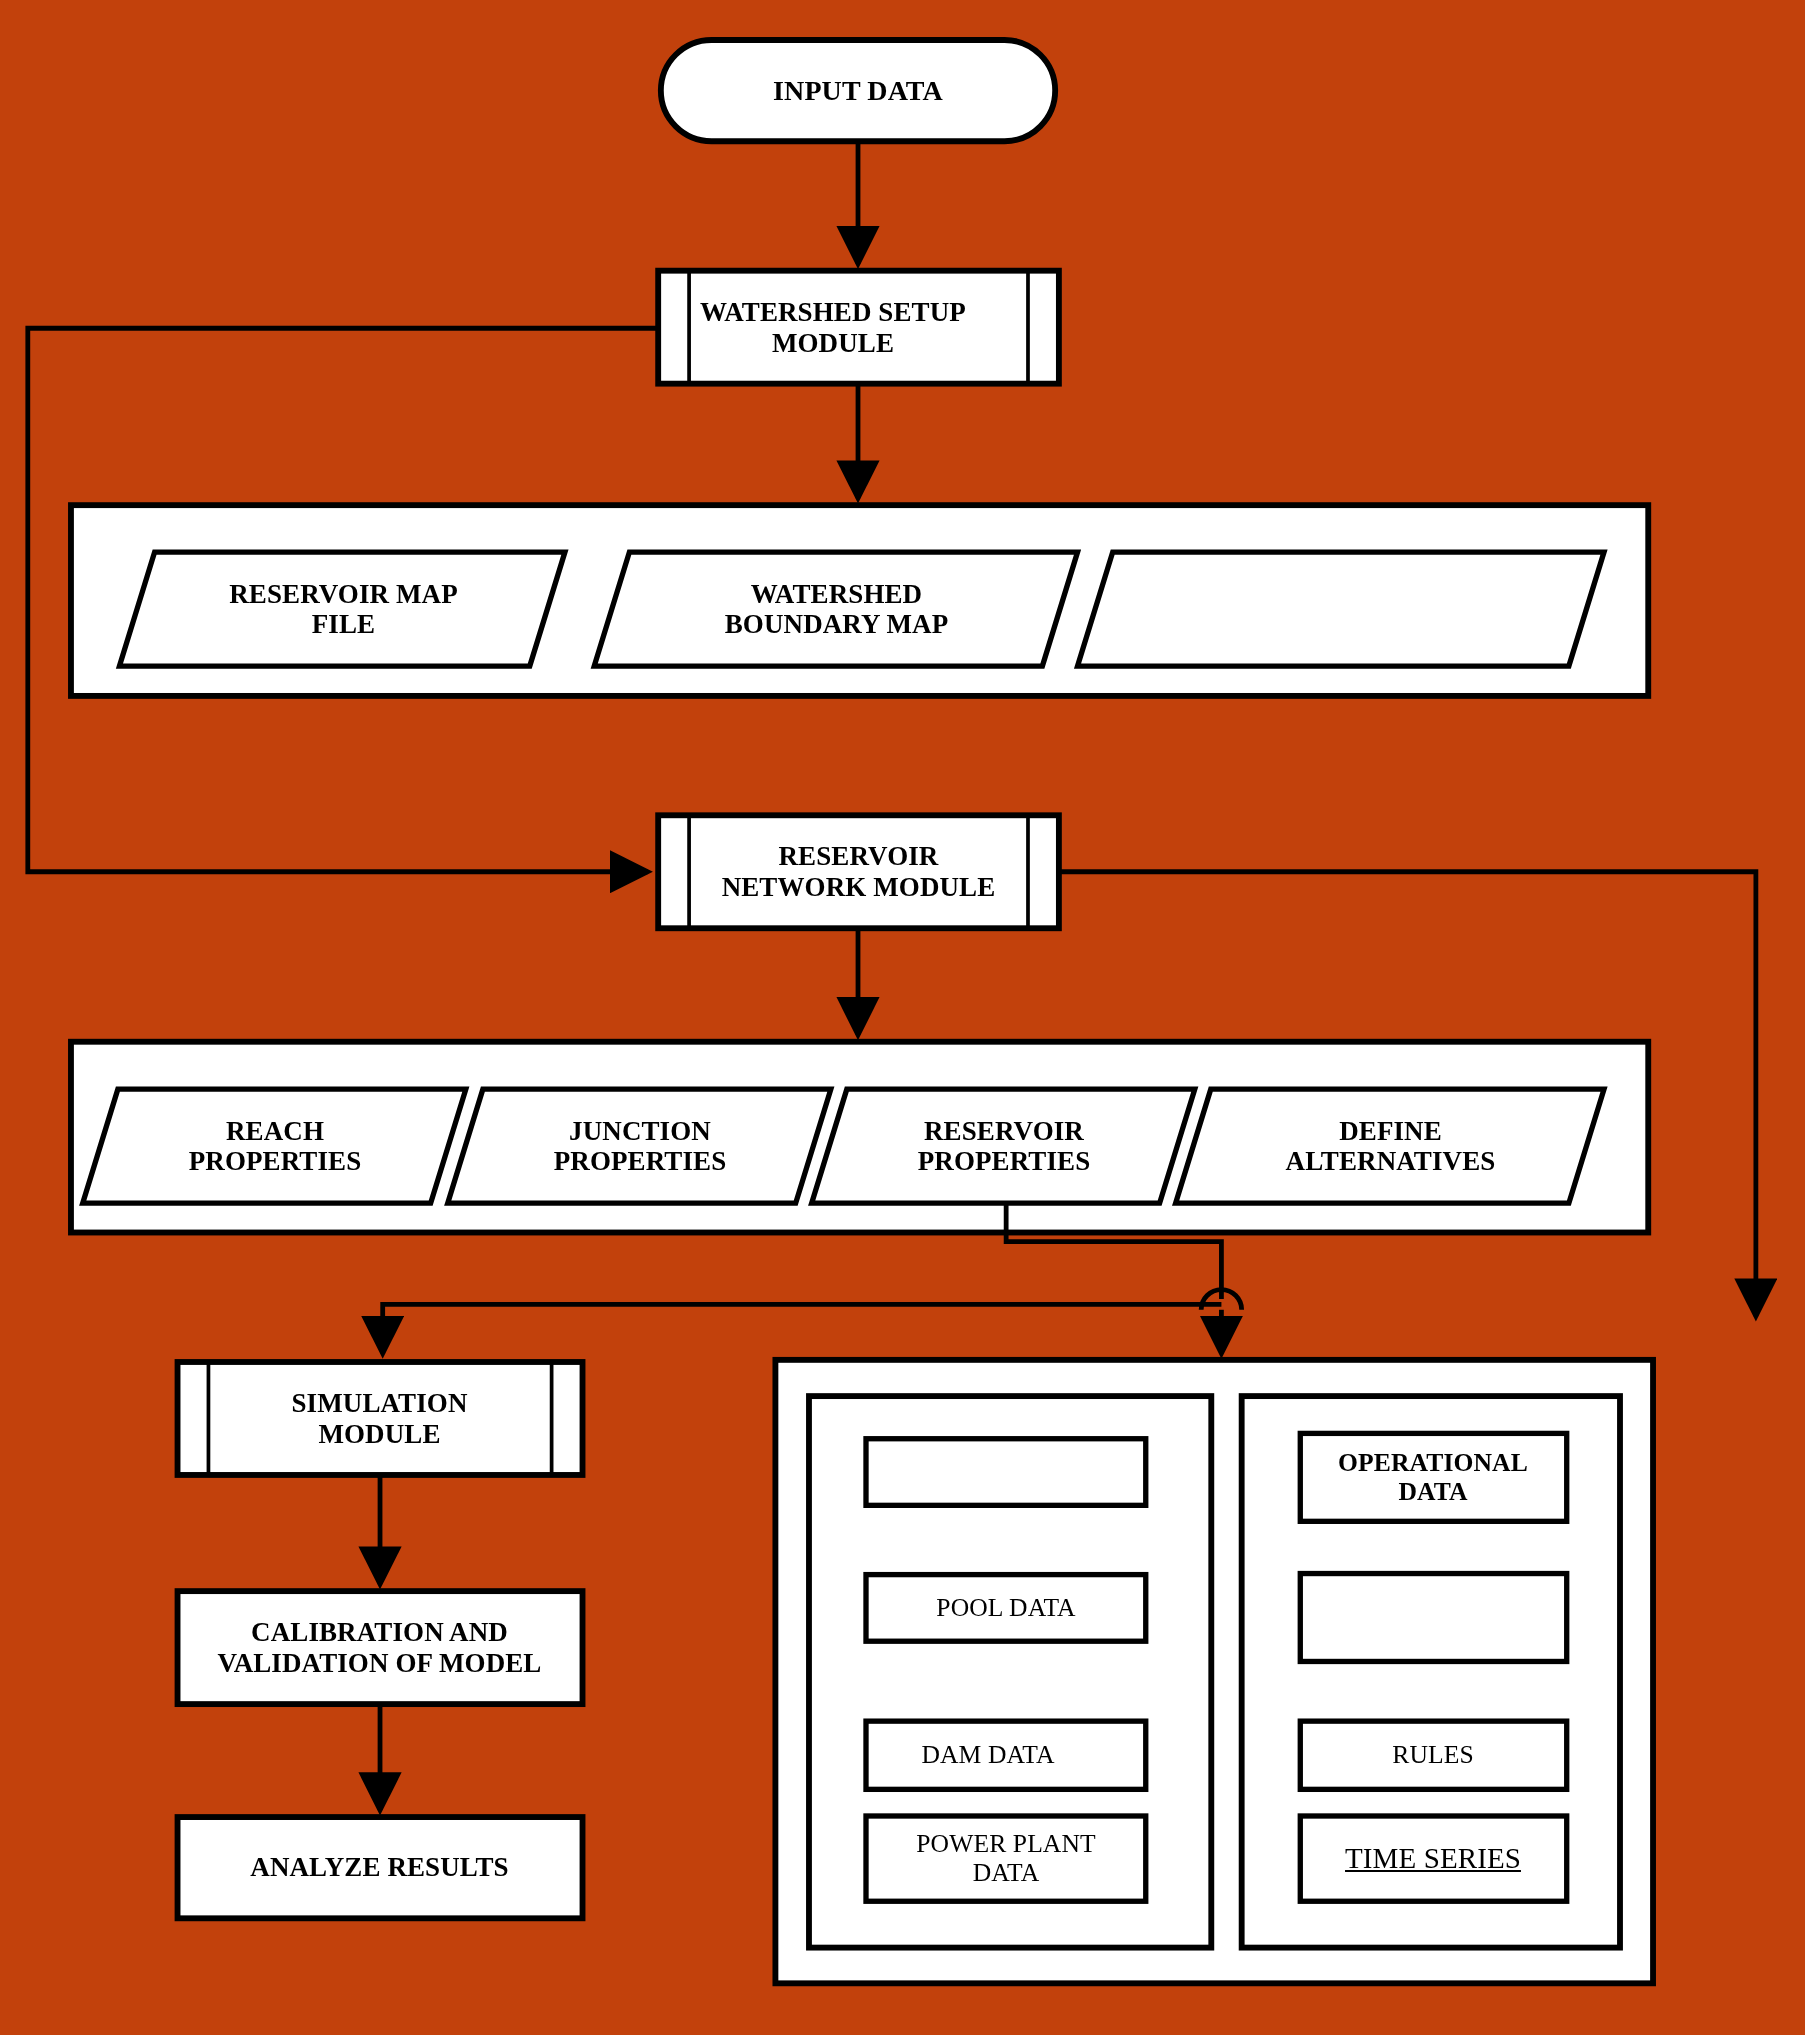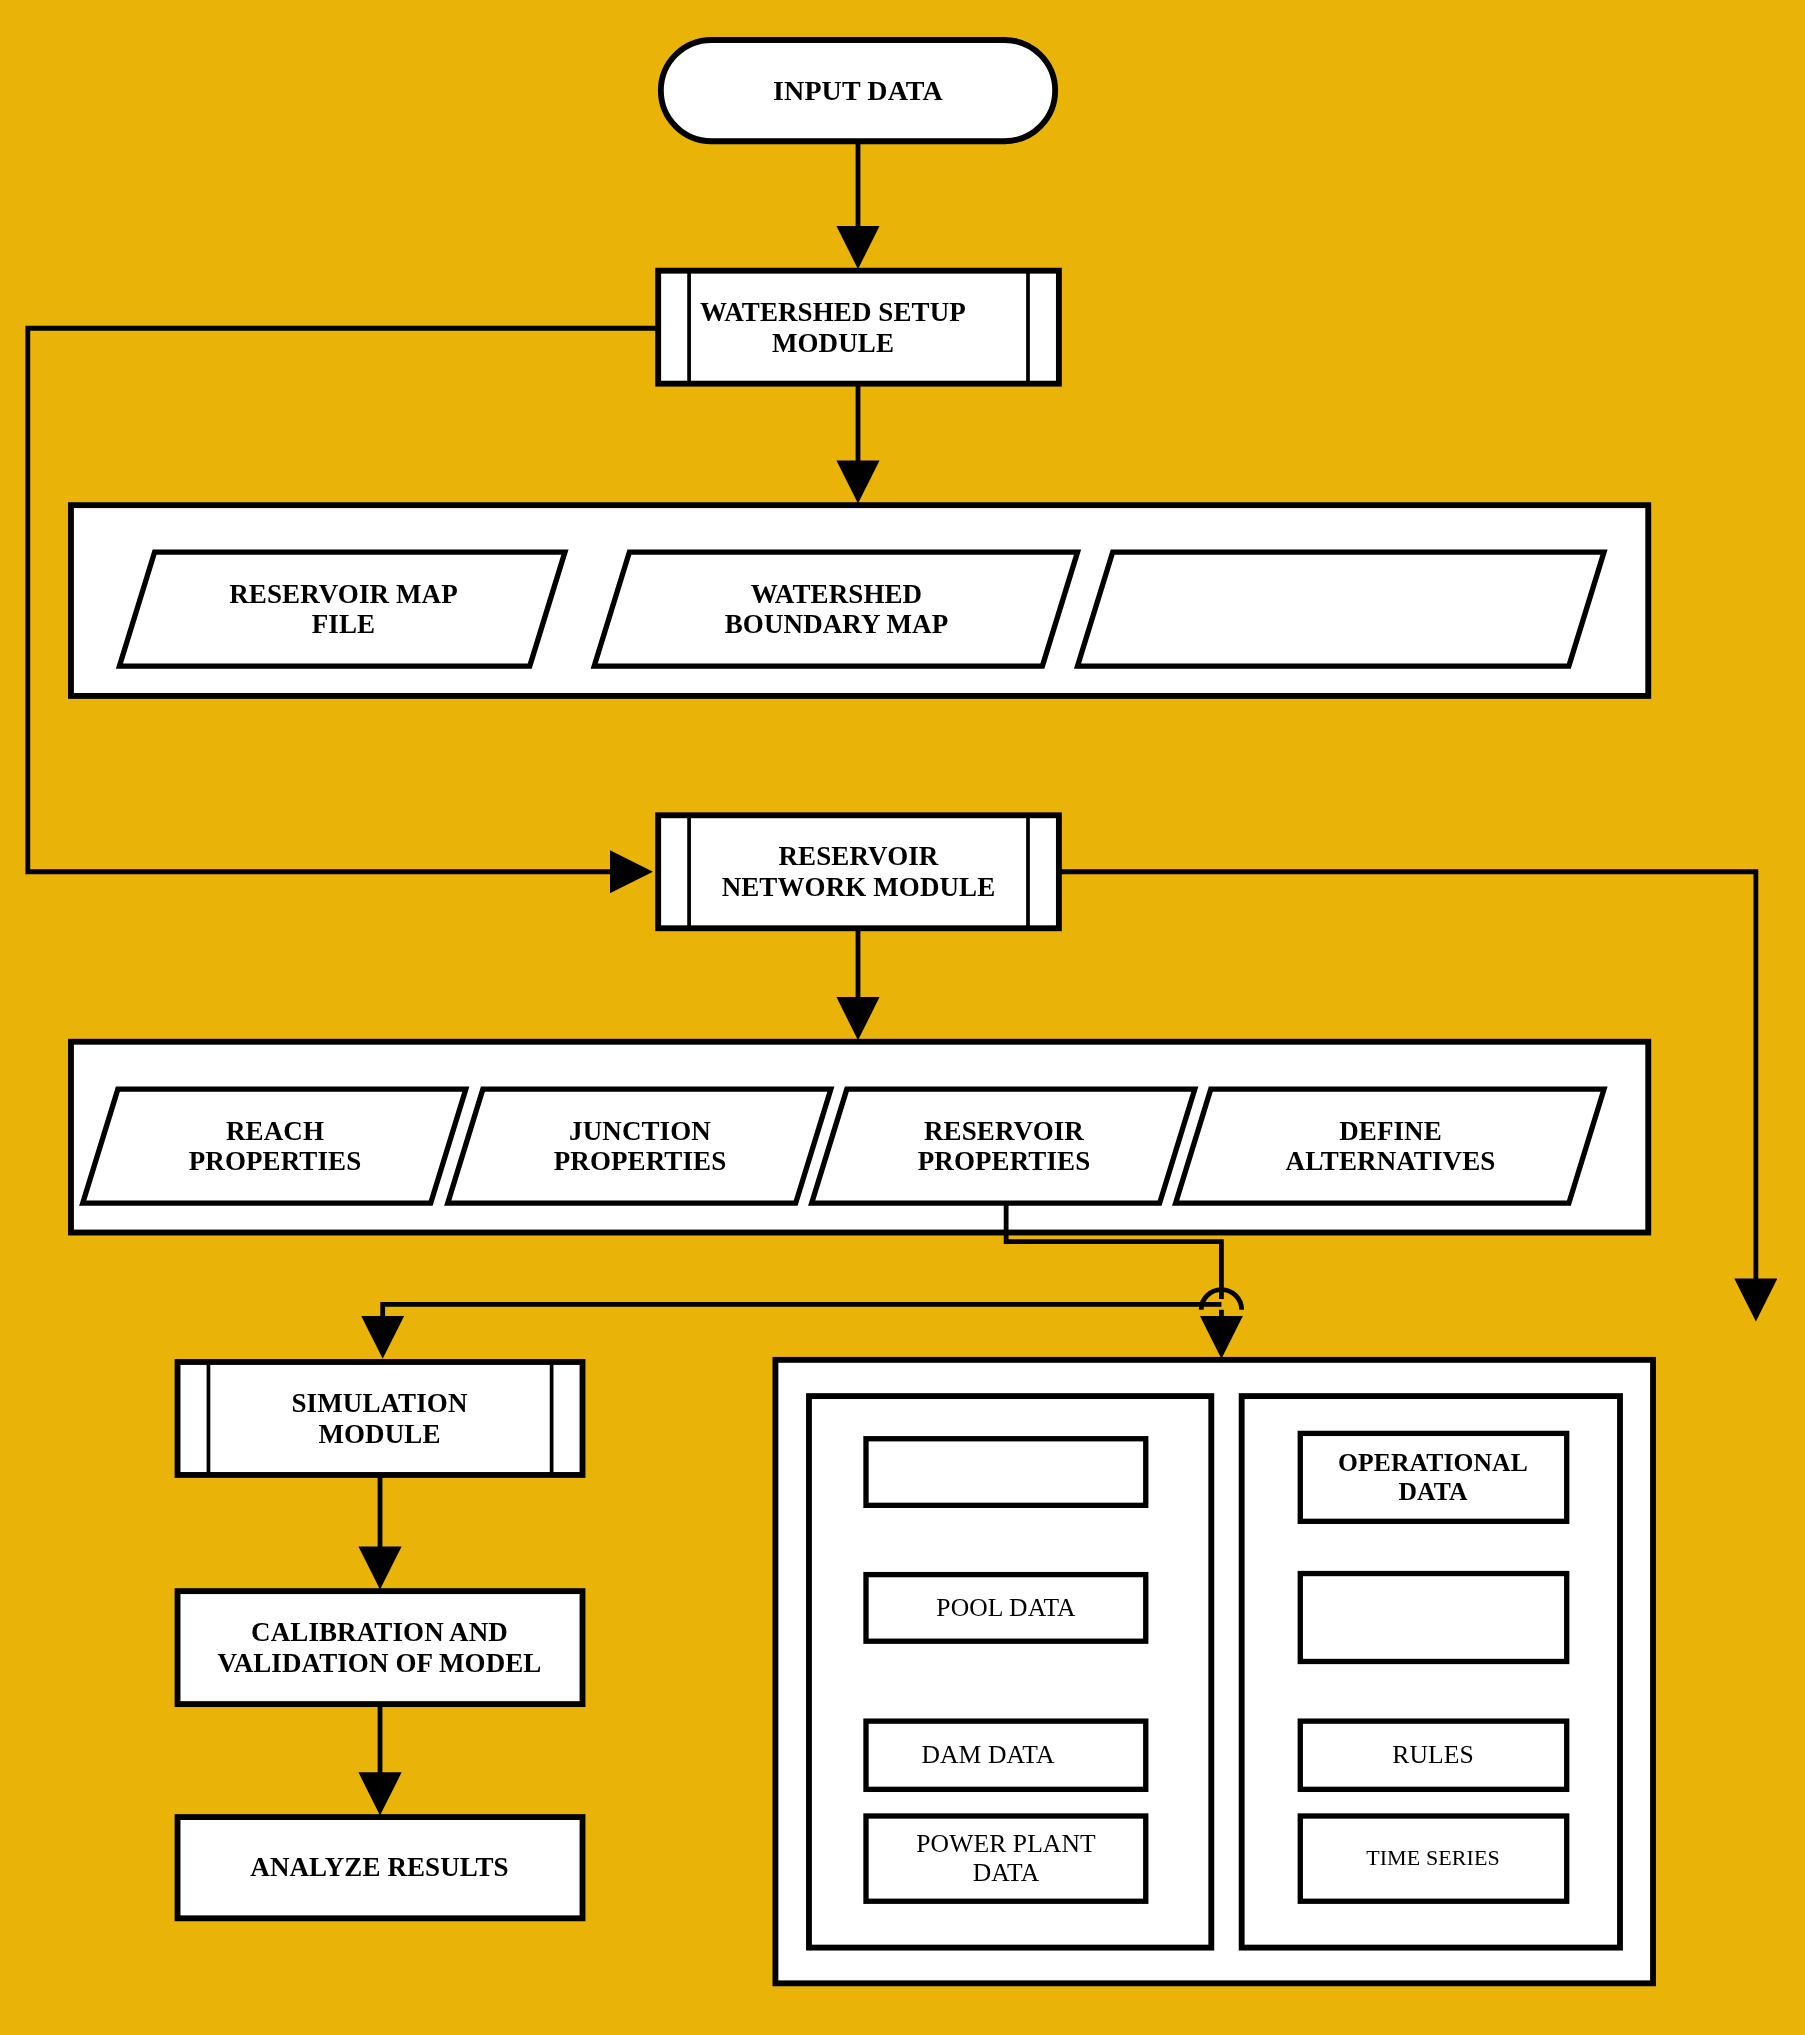--- a/index.html
+++ b/index.html
@@ -1,18 +1,18 @@
 <!DOCTYPE html>
 <html style="font-size:8.5px"><head>
 <meta charset="utf-8">
 <title>Reservoir Model Flowchart</title>
 <style>
   html,body{margin:0;padding:0;background:#ffffff;}
   body{font-family:"Liberation Serif", serif;}
-  #stage{position:relative;width:1805px;height:2035px;background:#eab308;overflow:hidden;}
+  #stage{position:relative;width:1805px;height:2035px;background:#c2410c;overflow:hidden;}
   #stage svg{position:absolute;left:0;top:0;width:1805px;height:2035px;}
   .lbl{position:absolute;display:flex;align-items:center;justify-content:center;
        text-align:center;font-family:"Liberation Serif", serif;color:#000;
        line-height:1.12;letter-spacing:0.1px;pointer-events:none;}
   .b{font-weight:bold;}
   .n{font-weight:normal;}
 </style>
 </head>
 <body>
 
@@ -127,16 +127,16 @@
 VALIDATION OF MODEL</div>
 
   <div class="lbl n" style="left:866px;top:1575px;width:280px;height:67px;font-size:25.6px;">POOL DATA</div>
   <div class="lbl n" style="left:848px;top:1721px;width:280px;height:68px;font-size:25.6px;">DAM DATA</div>
   <div class="lbl n" style="left:866px;top:1816px;width:280px;height:85px;font-size:25.6px;white-space:pre-line;">POWER PLANT
 DATA</div>
 
   <div class="lbl b" style="left:1300px;top:1434px;width:266px;height:88px;font-size:25.6px;white-space:pre-line;">OPERATIONAL
 DATA</div>
   <div class="lbl n" style="left:1300px;top:1721px;width:266px;height:68px;font-size:25.6px;">RULES</div>
-  <div class="lbl n" style="left:1300px;top:1816px;width:266px;height:85px;font-size:22px;">TIME SERIES</div>
+  <div class="lbl n" style="left:1300px;top:1816px;width:266px;height:85px;font-size:29px;text-decoration:underline;">TIME SERIES</div>
 
 </div>
 
 
 </body></html>

